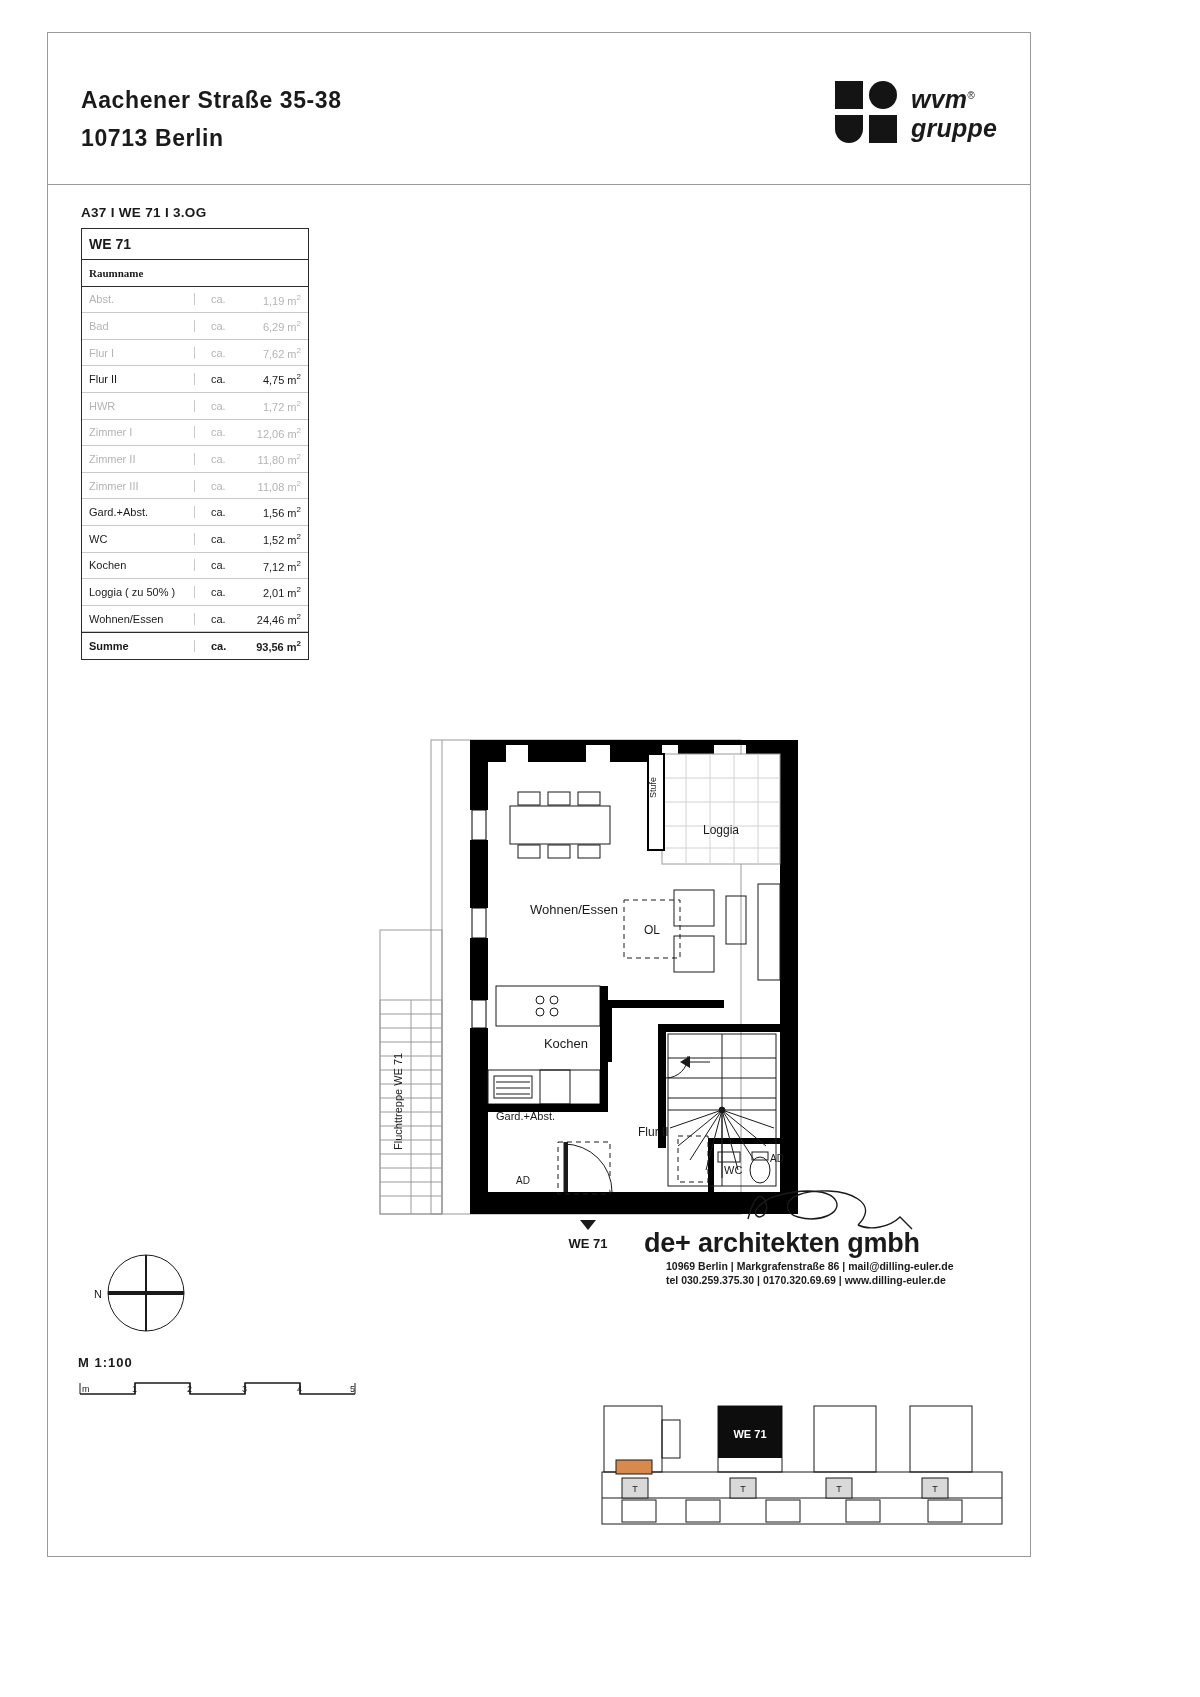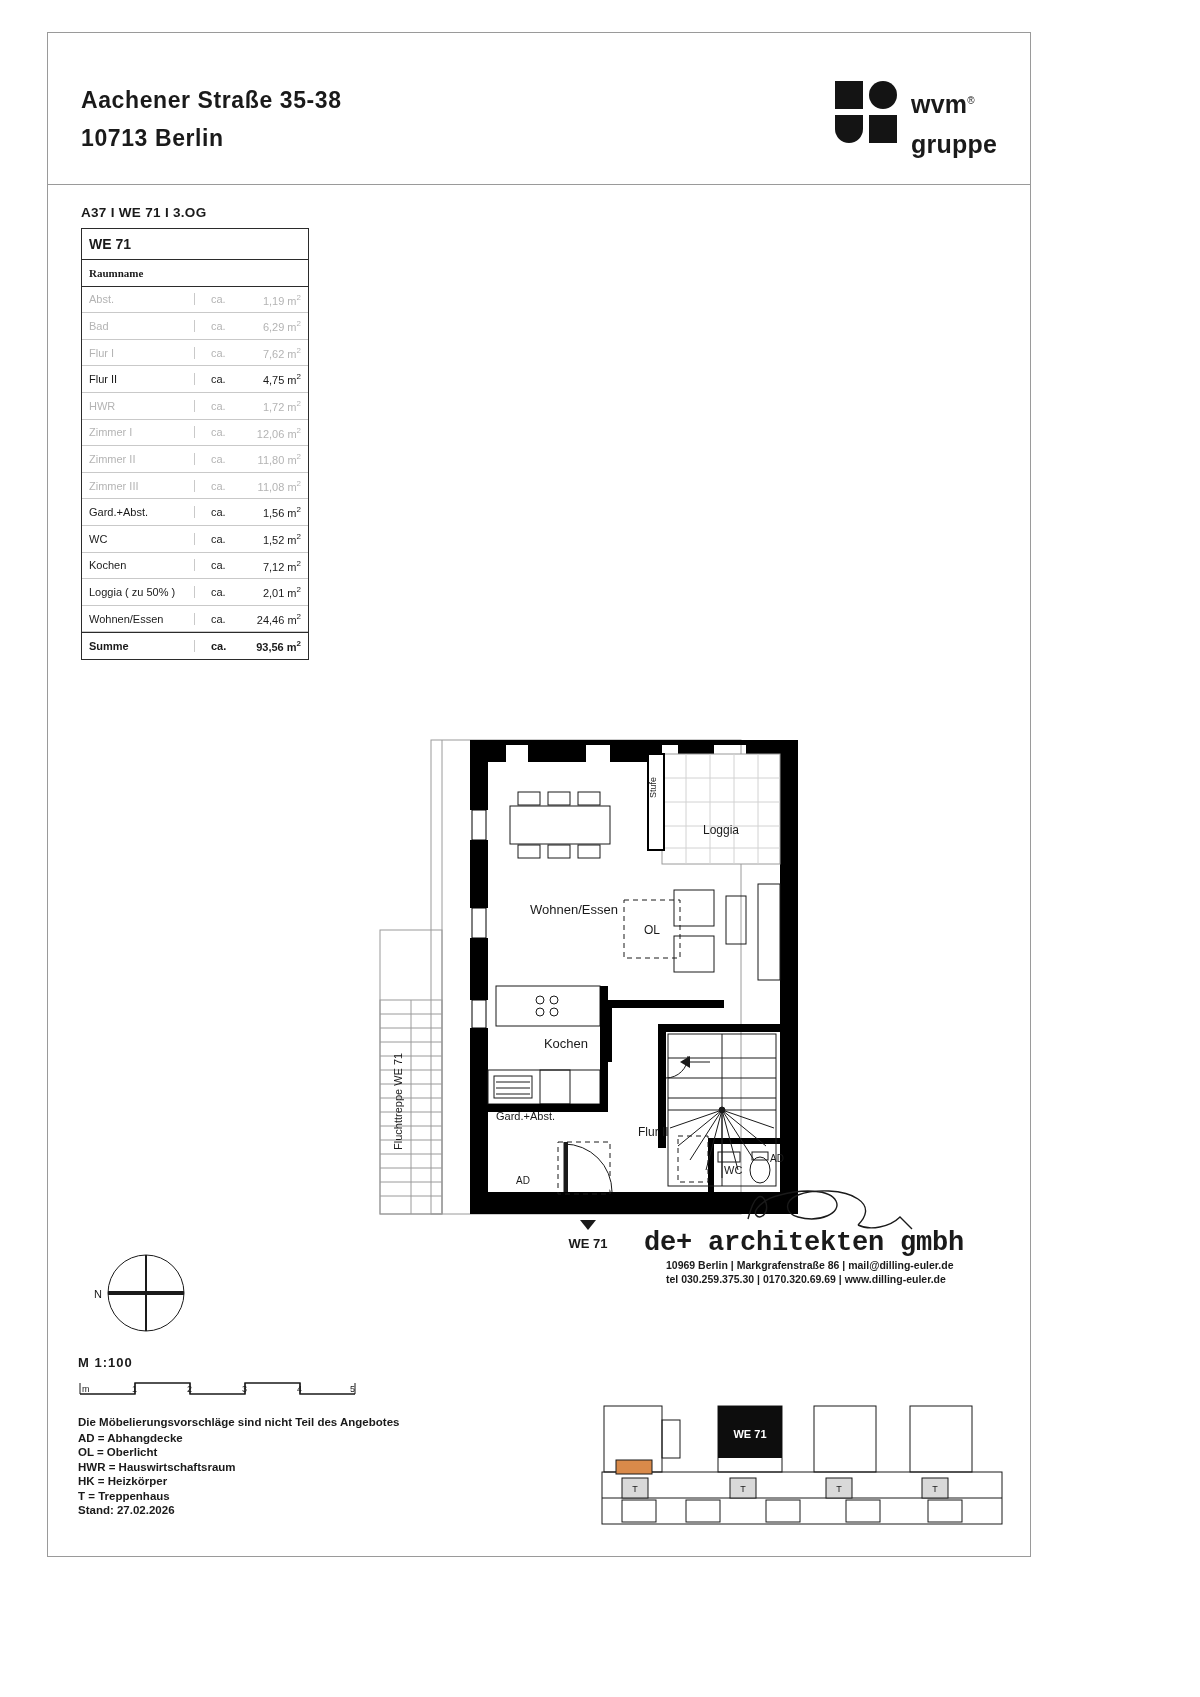--- a/index.html
+++ b/index.html
@@ -73,22 +73,23 @@
     border-radius: 0 0 14px 14px;
   }
   .lm-br {
     position: absolute; right: 0; bottom: 0;
     width: 28px; height: 28px;
     background: #141414;
   }
   .logo-text {
     font-size: 25px;
     font-weight: bold;
-    line-height: 40px;
+    line-height: 29px;
     letter-spacing: 0.2px;
+    font-style: italic;
   }
   .logo-text .reg {
     font-size: 10px;
     vertical-align: super;
     font-weight: normal;
   }
   
   .subtitle {
     position: absolute;
     left: 33px;
@@ -209,21 +210,21 @@
     position: absolute;
     right: 26px;
     top: 1195px;
     text-align: left;
     width: 360px;
   }
   .arch-name {
     font-size: 27px;
     font-weight: bold;
     letter-spacing: -0.2px;
-    font-family: Liberation Mono, monospace;
+    font-family: Liberation Sans, sans-serif;
   }
   .arch-line {
     font-size: 10.5px;
     font-weight: bold;
     line-height: 14px;
     margin-left: 22px;
   }
   .sig {
     position: absolute;
     right: 110px;
@@ -513,29 +514,20 @@
         <text x="4" y="14" font-family="Liberation Sans, sans-serif" font-size="9" fill="#1a1a1a">m</text>
         <text x="54" y="14" font-family="Liberation Sans, sans-serif" font-size="9" fill="#1a1a1a">1</text>
         <text x="109" y="14" font-family="Liberation Sans, sans-serif" font-size="9" fill="#1a1a1a">2</text>
         <text x="164" y="14" font-family="Liberation Sans, sans-serif" font-size="9" fill="#1a1a1a">3</text>
         <text x="219" y="14" font-family="Liberation Sans, sans-serif" font-size="9" fill="#1a1a1a">4</text>
         <text x="272" y="14" font-family="Liberation Sans, sans-serif" font-size="9" fill="#1a1a1a">5</text>
       </svg>
     </div>
   </div>
 
-  <div class="legend">
-    <div class="first">Die Möbelierungsvorschläge sind nicht Teil des Angebotes</div>
-    <div>AD = Abhangdecke</div>
-    <div>OL = Oberlicht</div>
-    <div>HWR = Hauswirtschaftsraum</div>
-    <div>HK = Heizkörper</div>
-    <div>T = Treppenhaus</div>
-    <div>Stand: 27.02.2026</div>
-  </div>
 
   <div class="sig">
     <svg width="180" height="70" viewBox="0 0 180 70" xmlns="http://www.w3.org/2000/svg">
       <path d="M8 46 C14 22 22 18 26 30 C29 40 20 48 16 42 C13 38 22 26 40 22 C62 16 90 16 96 28 C102 40 80 50 58 44 C44 40 44 28 58 22 C74 16 104 16 118 26 C130 34 126 44 118 52" fill="none" stroke="#1a1a1a" stroke-width="1.4"></path>
       <path d="M118 52 C130 58 150 54 160 44 L172 56" fill="none" stroke="#1a1a1a" stroke-width="1.4"></path>
     </svg>
   </div>
 
   <div class="arch">
     <div class="arch-name"><span>de+</span><span> architekten gmbh</span></div>

